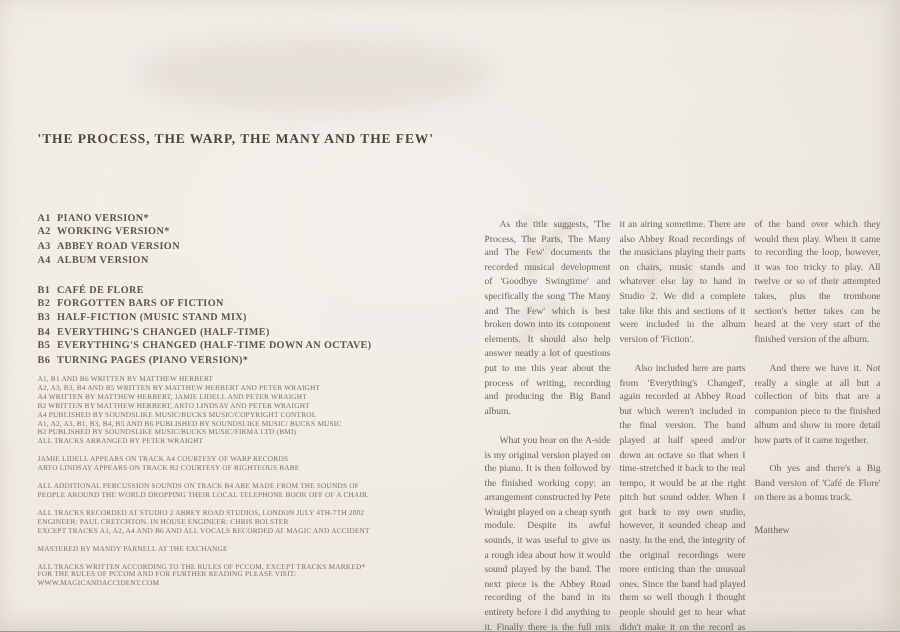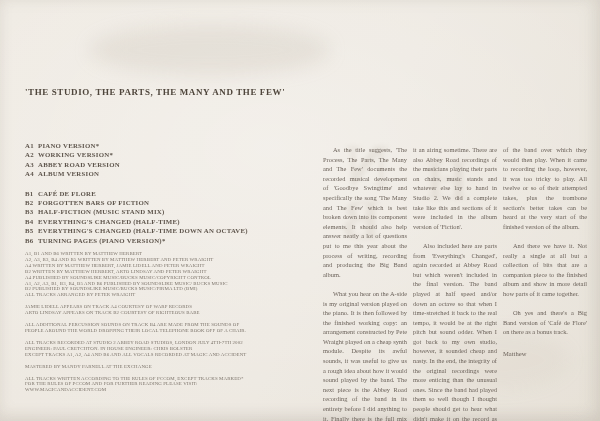--- a/index.html
+++ b/index.html
@@ -48,21 +48,21 @@
 
 <div class="page">
 
   <div class="ghost" style="left:345px;top:130px;font-size:62px;">N</div>
   <div class="ghost" style="left:342px;top:186px;font-size:58px;">B</div>
   <div class="ghost" style="left:425px;top:148px;font-size:56px;">H</div>
   <div class="ghost-blob" style="left:90px;top:25px;width:240px;height:50px;"></div>
 
   <div class="ghost-blob" style="left:420px;top:330px;width:150px;height:60px;opacity:0.5;"></div>
 
-  <div class="title">'THE STUDIO, THE PARTS, THE MANY AND THE FEW'</div>
+  <div class="title">'THE PROCESS, THE WARP, THE MANY AND THE FEW'</div>
 
   <div class="tracklist">
     <div class="track-group">
       <div class="track-row">
         <span class="track-pos">A1</span><span>PIANO VERSION*</span>
       </div>
       <div class="track-row">
         <span class="track-pos">A2</span><span>WORKING VERSION*</span>
       </div>
       <div class="track-row">

